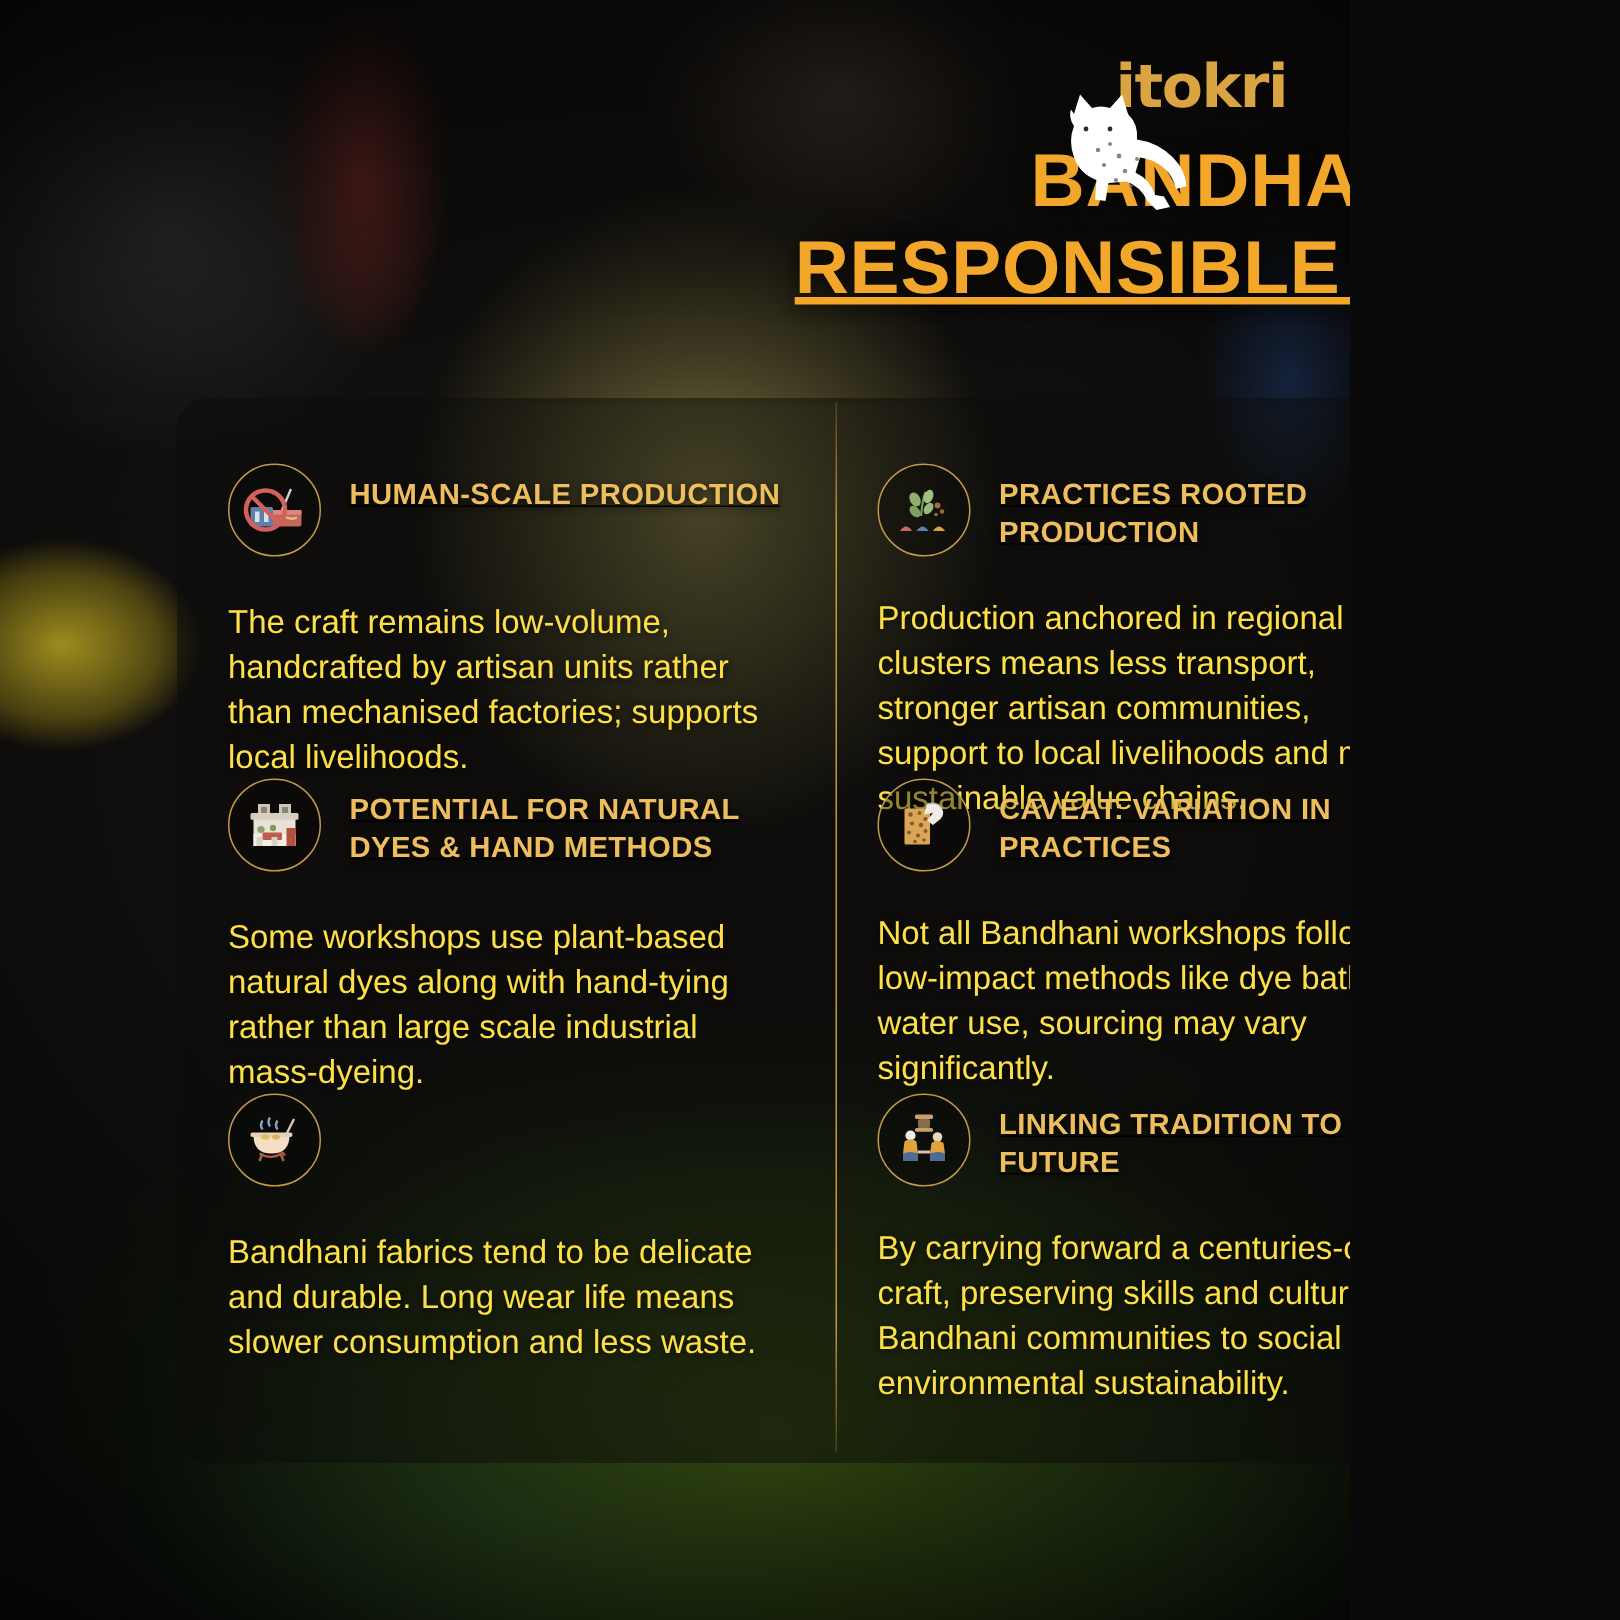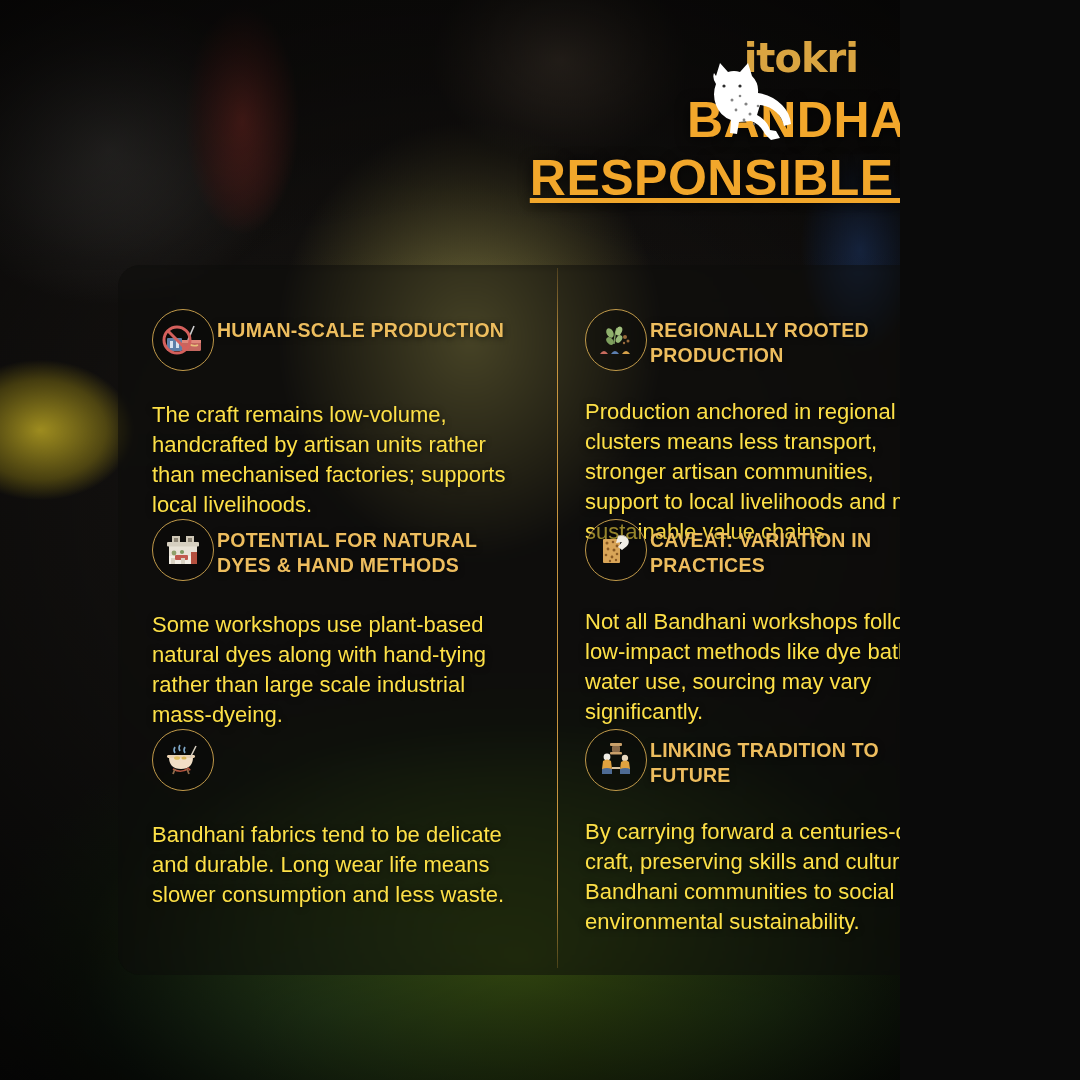--- a/index.html
+++ b/index.html
@@ -134,21 +134,21 @@
     width: 844px;
     height: 710px;
     display: grid;
     grid-template-columns: 439px 405px;
     grid-template-rows: 210px 210px 290px;
   }
 
   .card { position: relative; padding: 0 36px 0 34px; }
   .card.col-right { padding-left: 28px; padding-right: 18px; }
 
-  .card-head { display: flex; align-items: flex-start; gap: 3px; padding-top: 44px; }
+  .card-head { display: flex; align-items: flex-start; gap: 19px; padding-top: 44px; text-decoration: underline; }
 
   .icon-ring {
     flex: 0 0 auto;
     width: 62px;
     height: 62px;
     border-radius: 50%;
     border: 1.5px solid #C19A4A;
     background: rgba(8,7,6,.42);
     display: flex;
     align-items: center;
@@ -247,21 +247,21 @@
             <ellipse cx="16" cy="23" rx="3" ry="4.4" fill="#7FA05E" transform="rotate(-42 16 23)"></ellipse>
             <ellipse cx="25" cy="21" rx="2.8" ry="4.2" fill="#98B978" transform="rotate(34 25 21)"></ellipse>
             <circle cx="31" cy="19" r="2" fill="#9A6B3C"></circle>
             <circle cx="34" cy="23" r="1.5" fill="#9A6B3C"></circle>
             <circle cx="30" cy="25" r="1.2" fill="#9A6B3C"></circle>
             <path d="M6 36 q4 -6 8 0 z" fill="#C96B5E"></path>
             <path d="M17 36 q4 -6 8 0 z" fill="#5C7FB0"></path>
             <path d="M28 36 q4 -6 8 0 z" fill="#D6A14A"></path>
           </svg>
         </div>
-        <div class="card-title">REGIONALLY ROOTED PRODUCTION</div>
+        <div class="card-title">PRACTICES ROOTED PRODUCTION</div>
       </div>
       <div class="card-body">Production anchored in regional clusters means less transport, stronger artisan communities, support to local livelihoods and more sustainable value chains.</div>
     </div>
 
     <div class="card col-left">
       <div class="card-head">
         <div class="icon-ring">
           <svg width="44" height="44" viewBox="0 0 44 44" aria-hidden="true">
             <rect x="8" y="18" width="28" height="18" fill="#E8E2D6"></rect>
             <rect x="6" y="14" width="32" height="4.5" rx="1" fill="#D6CFC0"></rect>

